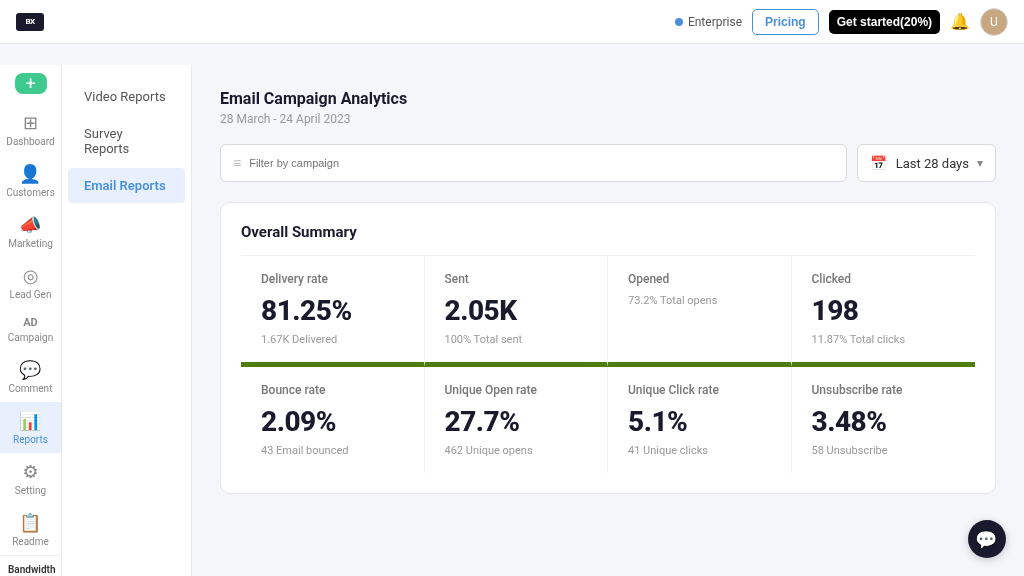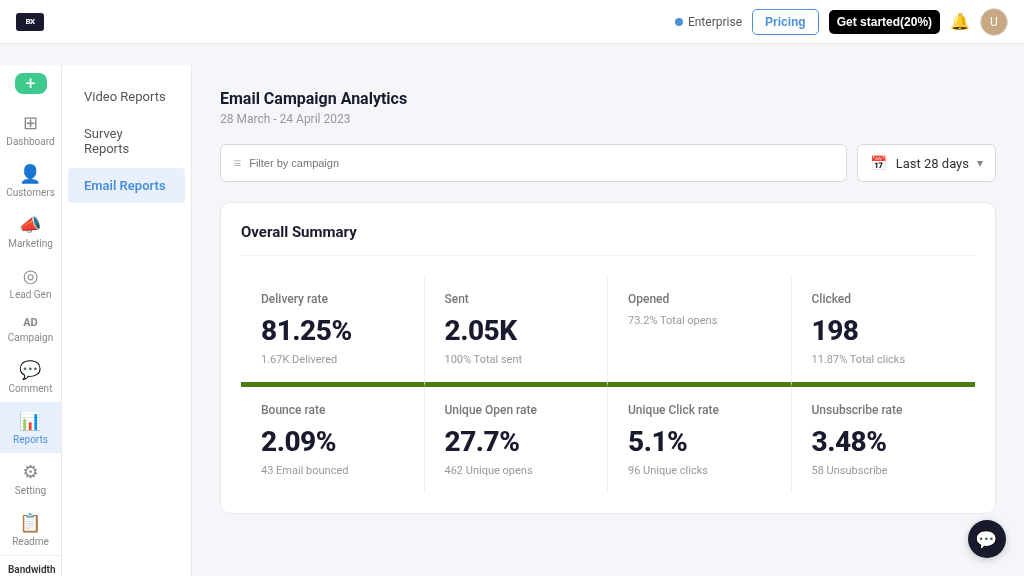--- a/index.html
+++ b/index.html
@@ -49,21 +49,21 @@
     .filter-input-wrap { flex: 1; display: flex; align-items: center; background: #fff; border: 1px solid #d9d9d9; border-radius: 6px; padding: 0 12px; height: 38px; gap: 8px; }
     .filter-icon { color: #bbb; font-size: 14px; }
     .filter-input { border: none; outline: none; flex: 1; font-size: 11px; color: #4c1d95; background: transparent; }
     .date-filter { display: flex; align-items: center; background: #fff; border: 1px solid #d9d9d9; border-radius: 6px; padding: 0 12px; height: 38px; gap: 8px; cursor: pointer; white-space: nowrap; }
     .cal-icon { font-size: 14px; color: #888; }
     .date-text { font-size: 13px; color: #333; }
     .chevron-icon { font-size: 12px; color: #888; }
 
     
     .summary-card { background: #fff; border-radius: 10px; border: 1px solid #e8e8e8; padding: 20px; }
-    .summary-title { font-size: 15px; font-weight: 700; color: #1a1a2e; margin-bottom: 20px; padding-bottom: 14px; border-bottom: 1px solid #f0f0f0; }
+    .summary-title { font-size: 15px; font-weight: 700; color: #1a1a2e; padding-bottom: 14px; border-bottom: 1px solid #f0f0f0; }
 
     
     .stats-grid { display: grid; grid-template-columns: repeat(4, 1fr); gap: 0; }
     .stat-cell { padding: 16px 20px; border-right: 1px solid #f0f0f0; border-bottom: 5px solid #4d7c0f; }
     .stat-cell:nth-child(4n) { border-right: none; }
     .stat-cell:nth-child(n+5) { border-bottom: none; }
     .stat-label { font-size: 12px; color: #777; margin-bottom: 8px; font-weight: 500; }
     .stat-value { font-size: 28px; font-weight: 800; color: #1a1a2e; margin-bottom: 6px; letter-spacing: -0.5px; }
     .stat-sub { font-size: 11px; color: #999; }
 
@@ -202,21 +202,21 @@
       <div class="stat-sub">43 Email bounced</div>
     </div>
               <div class="stat-cell">
       <div class="stat-label">Unique Open rate</div>
       <div class="stat-value">27.7%</div>
       <div class="stat-sub">462 Unique opens</div>
     </div>
               <div class="stat-cell">
       <div class="stat-label">Unique Click rate</div>
       <div class="stat-value">5.1%</div>
-      <div class="stat-sub">96 Unique clicks</div>
+      <div class="stat-sub">41 Unique clicks</div>
     </div>
               <div class="stat-cell">
       <div class="stat-label">Unsubscribe rate</div>
       <div class="stat-value">3.48%</div>
       <div class="stat-sub">58 Unsubscribe</div>
     </div>
             </div>
         </div>
 
       </div>

